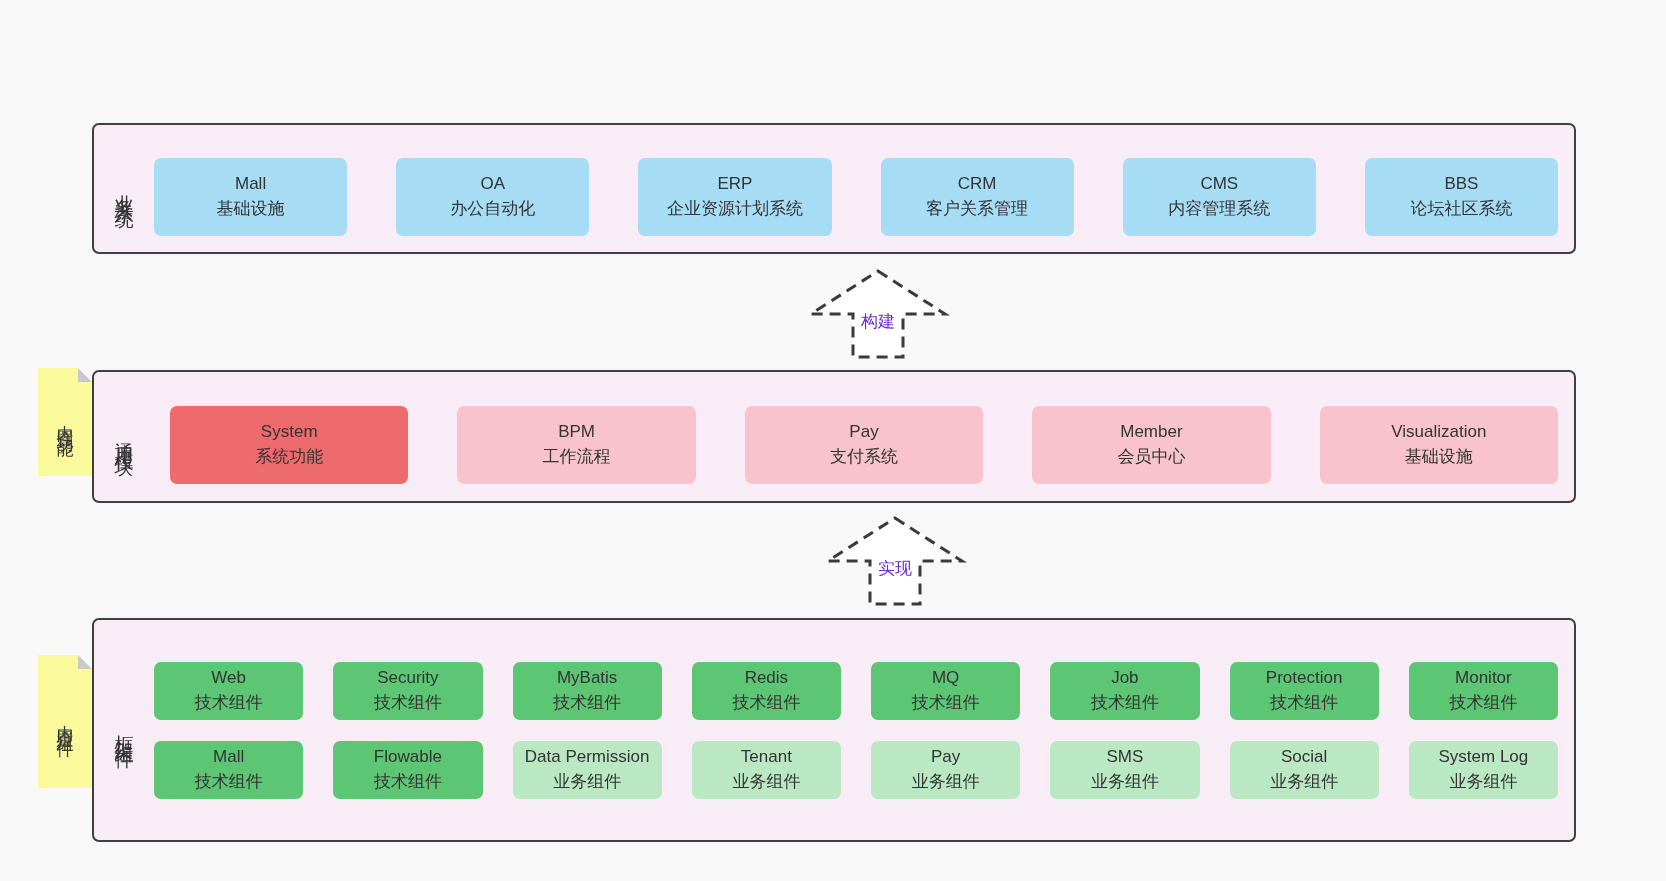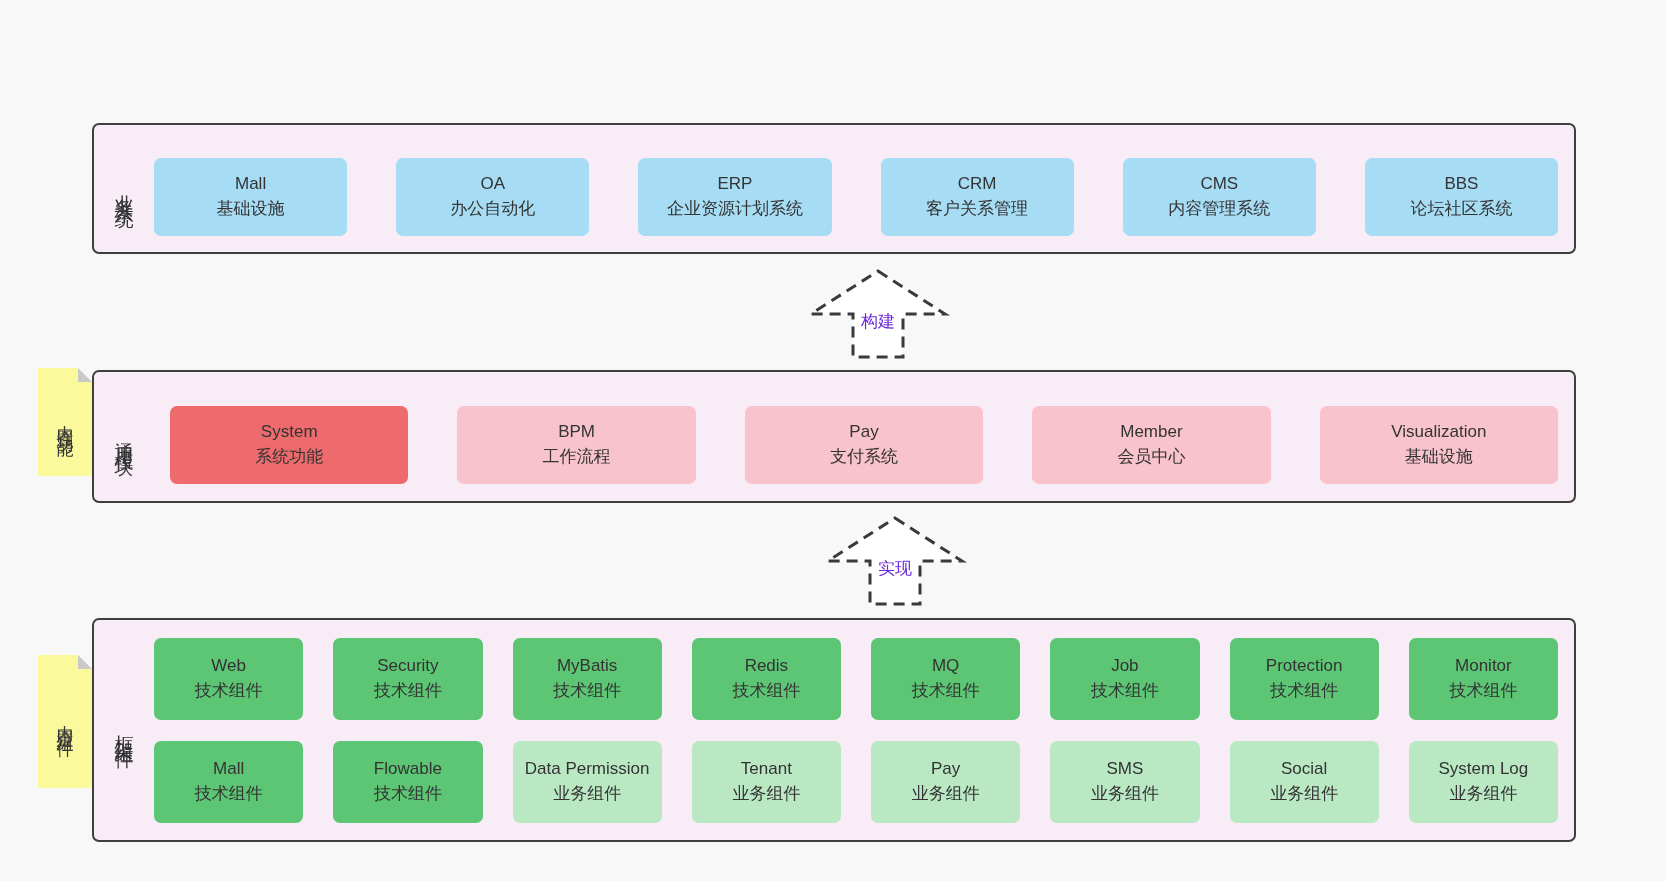--- a/index.html
+++ b/index.html
@@ -27,21 +27,21 @@
   .row6 { flex:1; display:flex; align-items:center; gap:49px; padding:16px 16px 0 0; }
   .box {
     border-radius:7px; display:flex; flex-direction:column; align-items:center;
     justify-content:center; text-align:center; font-size:17px; line-height:1.45;
     padding:4px 8px; box-sizing:border-box; color:#333;
   }
   .row6 .box { flex:1; height:78px; }
 
   .grid8 { flex:1; display:flex; flex-direction:column; justify-content:center; gap:21px; padding-right:16px; }
   .g-row { display:flex; gap:30px; }
-  .g-row .box { flex:1; height:82px; }
+  .g-row .box { flex:1; height:58px; }
 
   .blue       { background:#a7dcf5; }
   .red        { background:#ee6b6d;margin-left:16px; }
   .pink       { background:#f9c3cd; }
   .green      { background:#5cc674; }
   .lightgreen { background:#b9e8c3; }
 
   .sticky {
     position:absolute; left:38px; width:54px; background:#fafa9d; z-index:0;
     display:flex; align-items:center; justify-content:center;

